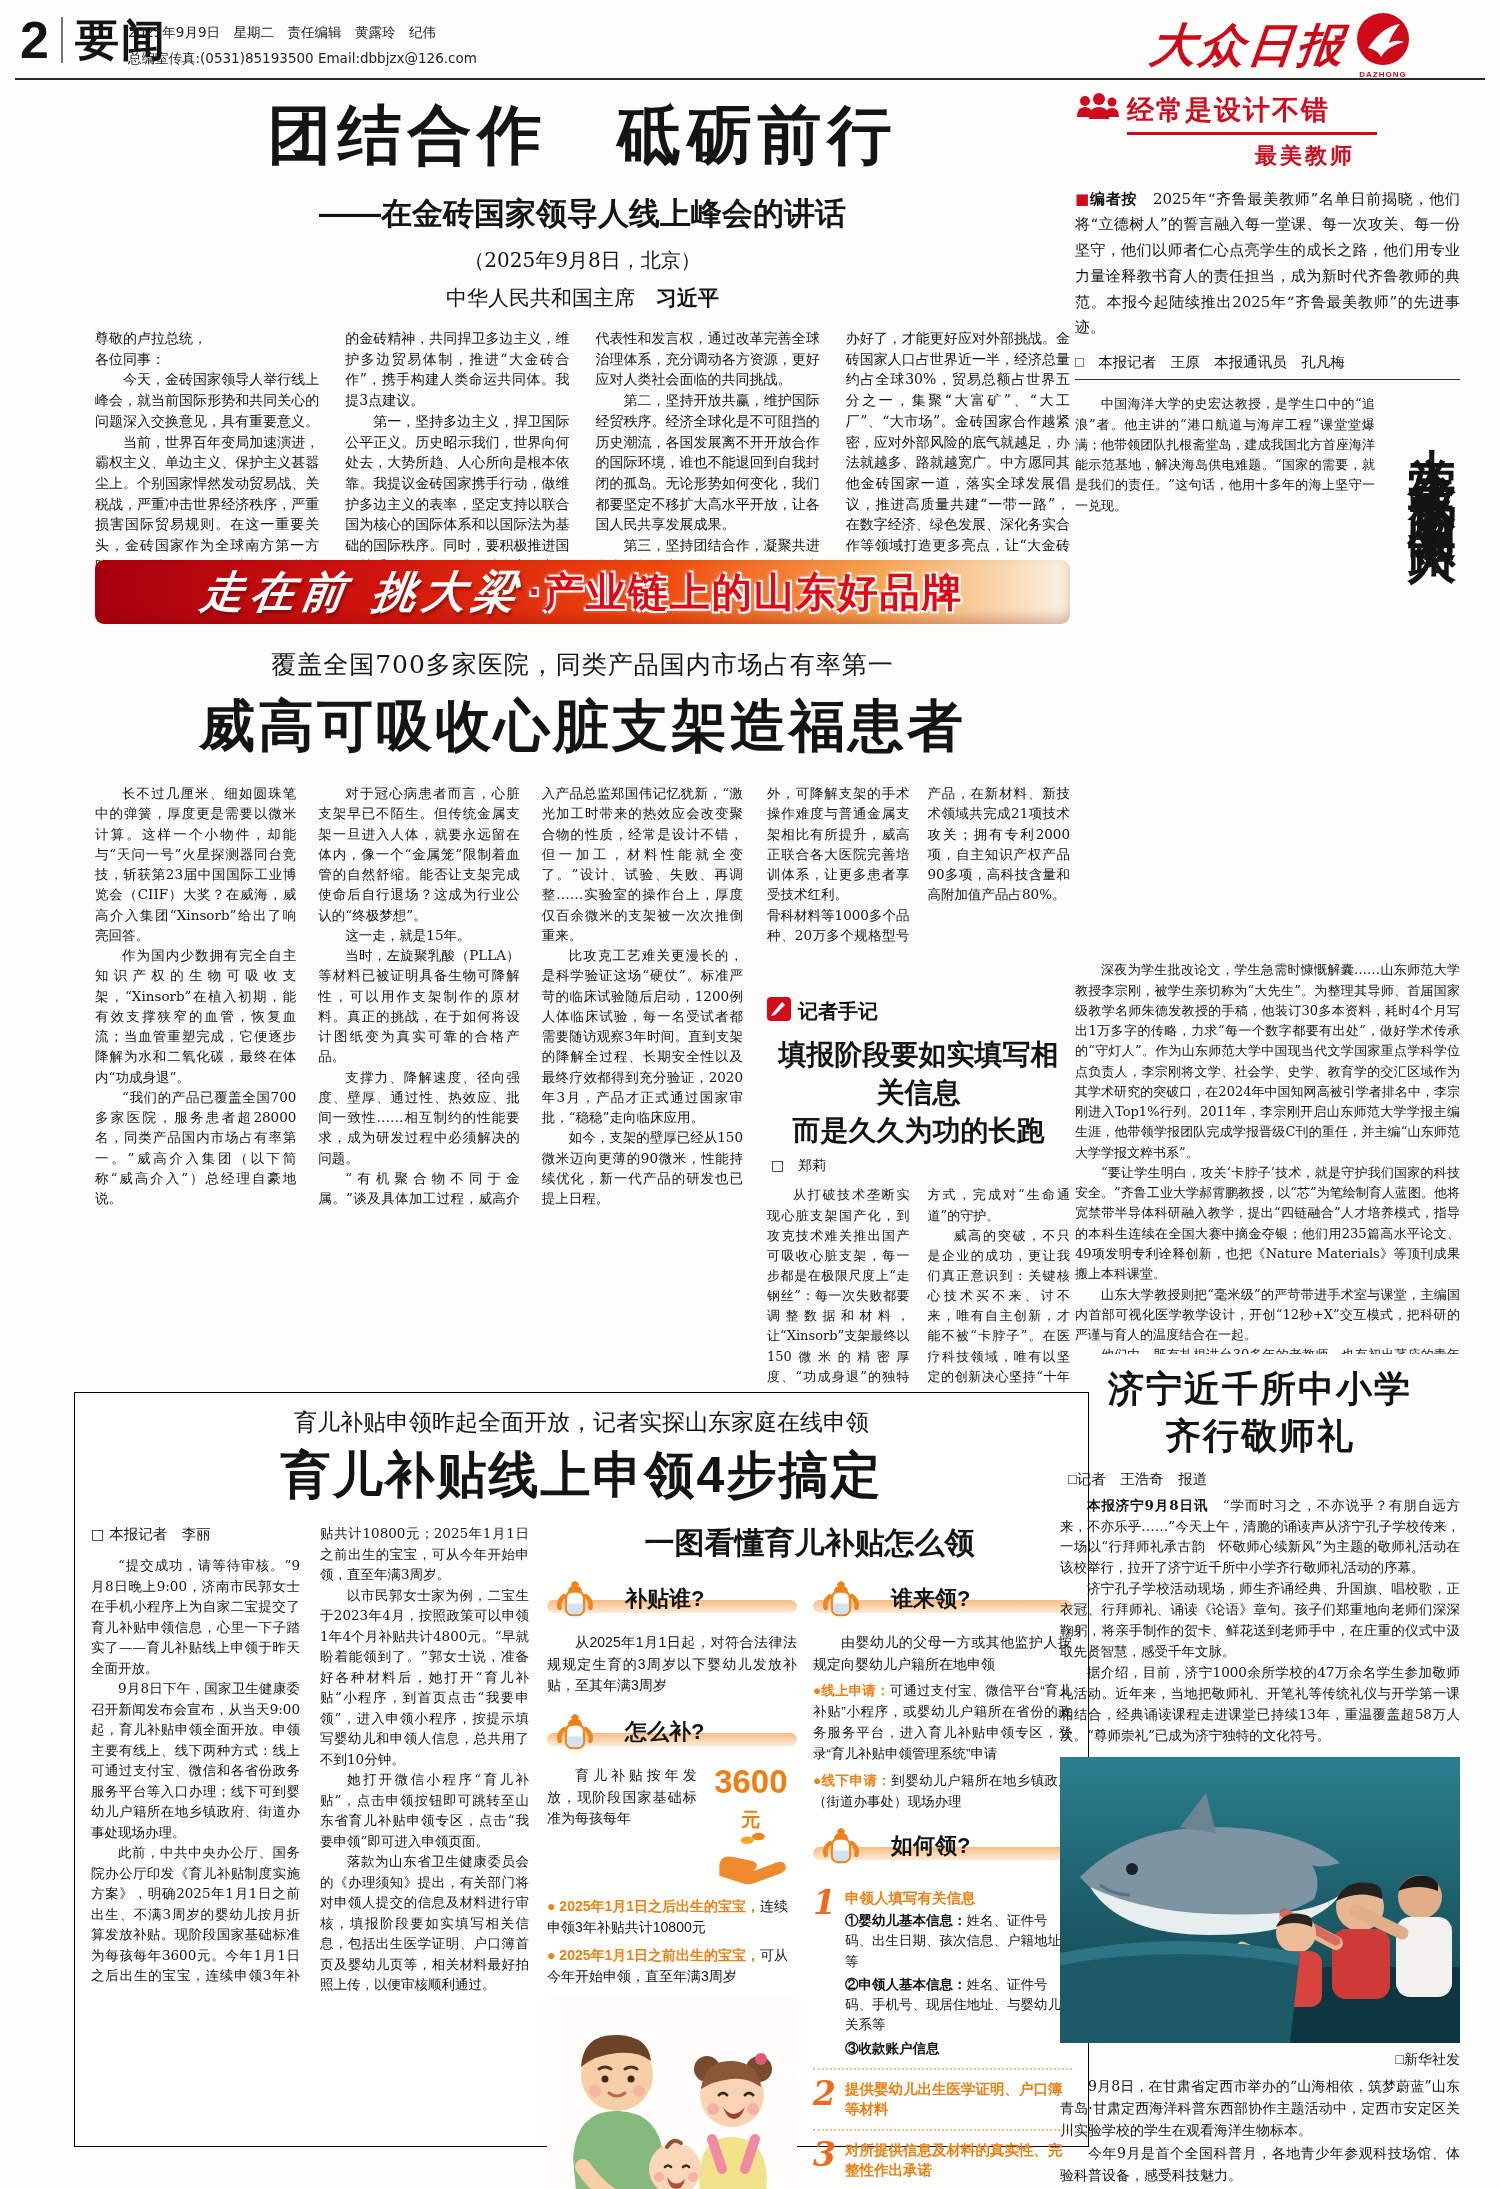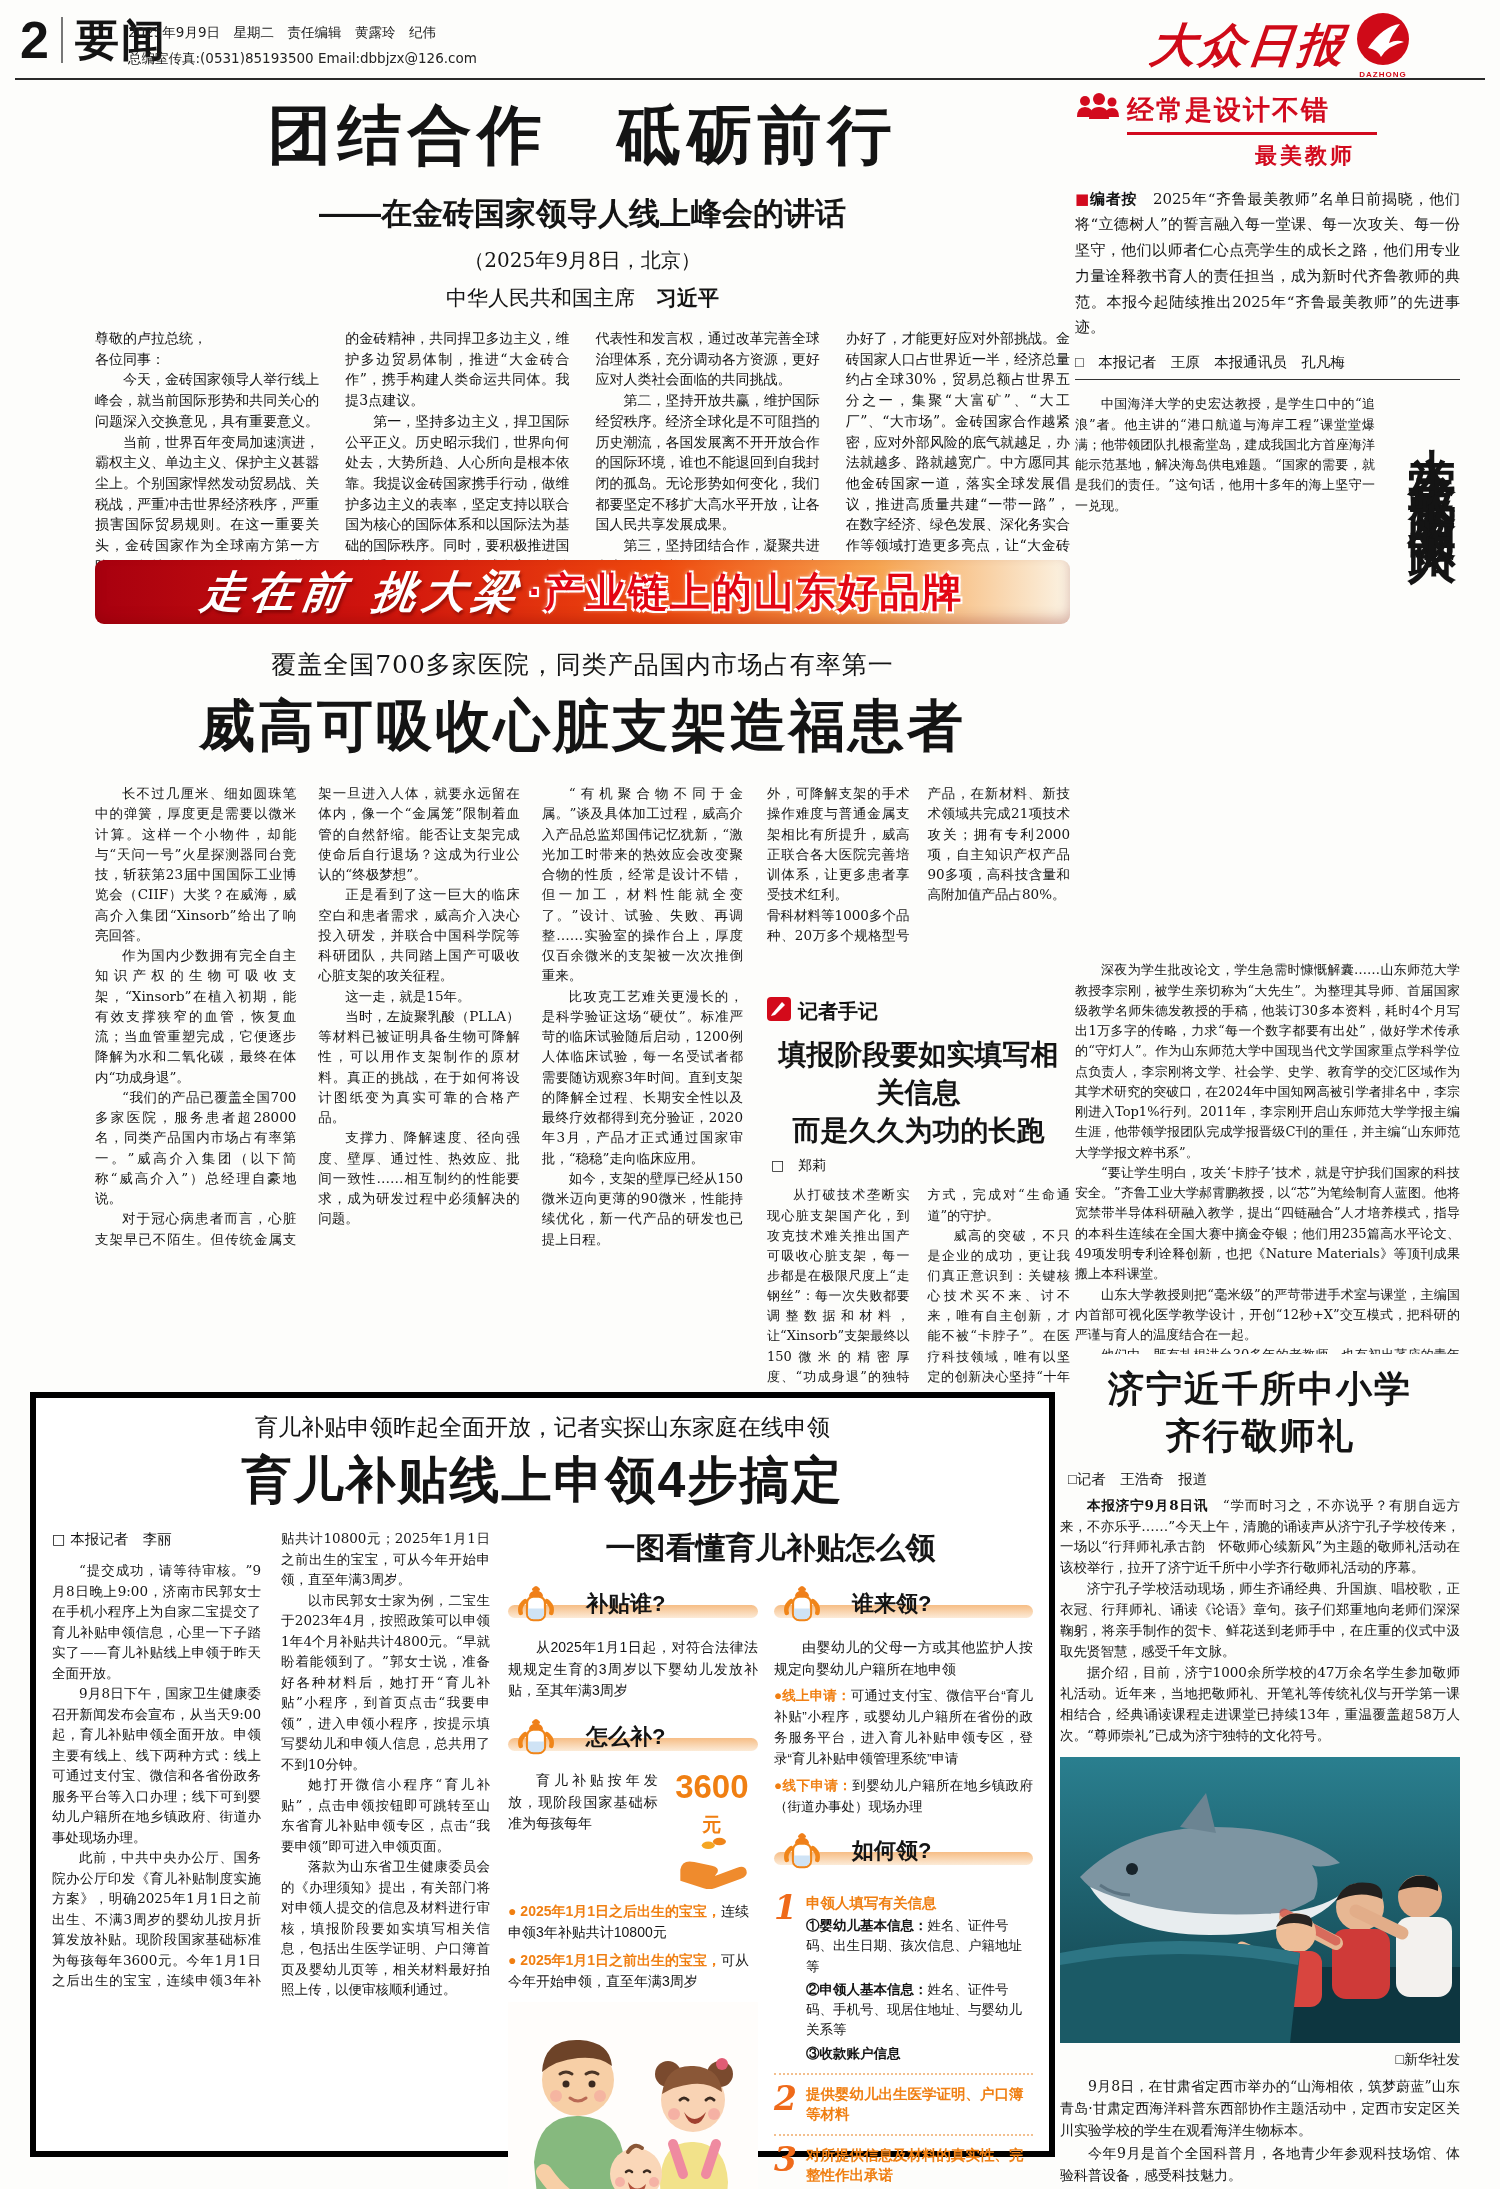--- a/index.html
+++ b/index.html
@@ -53,21 +53,21 @@
   .qilu-tag{color:#d20a1e;font-size:27px;font-weight:900;letter-spacing:2px;}
   .qilu-rule{height:2.5px;background:#d20a1e;}
   .qilu-subtag{color:#d20a1e;font-size:22px;font-weight:800;letter-spacing:3px;}
   .qilu-note{font-size:15px;line-height:1.72;}
   .qilu-note .sq{color:#d20a1e;}
   .qilu-byline{font-size:14.5px;border-bottom:1.5px solid #333;padding-bottom:7px;}
   .vtitle{writing-mode:vertical-rl;font-family:"DejaVu Serif",serif;font-weight:700;
           font-size:48px;letter-spacing:9px;line-height:1.15;}
   .qilu-body{font-size:13px;line-height:1.56;overflow:hidden;}
   
-  .yuer-box{border:6px solid #000000;background:#fff;}
+  .yuer-box{border:1px solid #000000;background:#fff;margin-left:44px;}
   .yuer-kicker{font-size:23px;text-align:center;margin:0;}
   .yuer-h1{font-size:50px;font-weight:900;text-align:center;letter-spacing:2px;margin:4px 0 0 0;}
   .yuer-cols{column-count:2;column-gap:20px;height:618px;overflow:hidden;font-size:13.5px;line-height:1.52;}
   .yuer-byline{font-size:14.5px;margin:0 0 10px 0;break-inside:avoid;}
   
   .info-title{font-size:30px;font-weight:900;text-align:center;margin:0 0 10px 0;}
   .ihead{position:relative;height:44px;margin:6px 0 8px 0;}
   .ihead .bar{position:absolute;left:0;right:0;top:20px;height:13px;border-radius:7px;
               background:linear-gradient(180deg,#f6bd85,#fcebd8);}
   .ihead .bottle{position:absolute;left:10px;top:-2px;}
@@ -146,21 +146,20 @@
 
   <div class="abs" style="left:95px;top:648px;width:975px;">
     <p class="kicker serif">覆盖全国700多家医院，同类产品国内市场占有率第一</p>
     <h1 class="weigao-h1" style="margin-top:8px;">威高可吸收心脏支架造福患者</h1>
     <div style="display:flex;gap:24px;margin-top:18px;">
       <div class="weigao-cols serif jtext" style="width:648px;">
         <p class="para">长不过几厘米、细如圆珠笔中的弹簧，厚度更是需要以微米计算。这样一个小物件，却能与“天问一号”火星探测器同台竞技，斩获第23届中国国际工业博览会（CIIF）大奖？在威海，威高介入集团“Xinsorb”给出了响亮回答。</p>
           <p class="para">作为国内少数拥有完全自主知识产权的生物可吸收支架，“Xinsorb”在植入初期，能有效支撑狭窄的血管，恢复血流；当血管重塑完成，它便逐步降解为水和二氧化碳，最终在体内“功成身退”。</p>
           <p class="para">“我们的产品已覆盖全国700多家医院，服务患者超28000名，同类产品国内市场占有率第一。”威高介入集团（以下简称“威高介入”）总经理自豪地说。</p>
           <p class="para">对于冠心病患者而言，心脏支架早已不陌生。但传统金属支架一旦进入人体，就要永远留在体内，像一个“金属笼”限制着血管的自然舒缩。能否让支架完成使命后自行退场？这成为行业公认的“终极梦想”。</p>
-          <p class="para">正是看到了这一巨大的临床空白和患者需求，威高介入决心投入研发，并联合中国科学院等科研团队，共同踏上国产可吸收心脏支架的攻关征程。</p>
           <p class="para">这一走，就是15年。</p>
           <p class="para">当时，左旋聚乳酸（PLLA）等材料已被证明具备生物可降解性，可以用作支架制作的原材料。真正的挑战，在于如何将设计图纸变为真实可靠的合格产品。</p>
           <p class="para">支撑力、降解速度、径向强度、壁厚、通过性、热效应、批间一致性……相互制约的性能要求，成为研发过程中必须解决的问题。</p>
           <p class="para">“有机聚合物不同于金属。”谈及具体加工过程，威高介入产品总监郑国伟记忆犹新，“激光加工时带来的热效应会改变聚合物的性质，经常是设计不错，但一加工，材料性能就全变了。”设计、试验、失败、再调整……实验室的操作台上，厚度仅百余微米的支架被一次次推倒重来。</p>
           <p class="para">比攻克工艺难关更漫长的，是科学验证这场“硬仗”。标准严苛的临床试验随后启动，1200例人体临床试验，每一名受试者都需要随访观察3年时间。直到支架的降解全过程、长期安全性以及最终疗效都得到充分验证，2020年3月，产品才正式通过国家审批，“稳稳”走向临床应用。</p>
           <p class="para">如今，支架的壁厚已经从150微米迈向更薄的90微米，性能持续优化，新一代产品的研发也已提上日程。</p>
       </div>
       <div style="width:303px;">
         <div class="side-cols serif jtext">
           <p class="para" style="text-indent:0;">外，可降解支架的手术操作难度与普通金属支架相比有所提升，威高正联合各大医院完善培训体系，让更多患者享受技术红利。</p>

